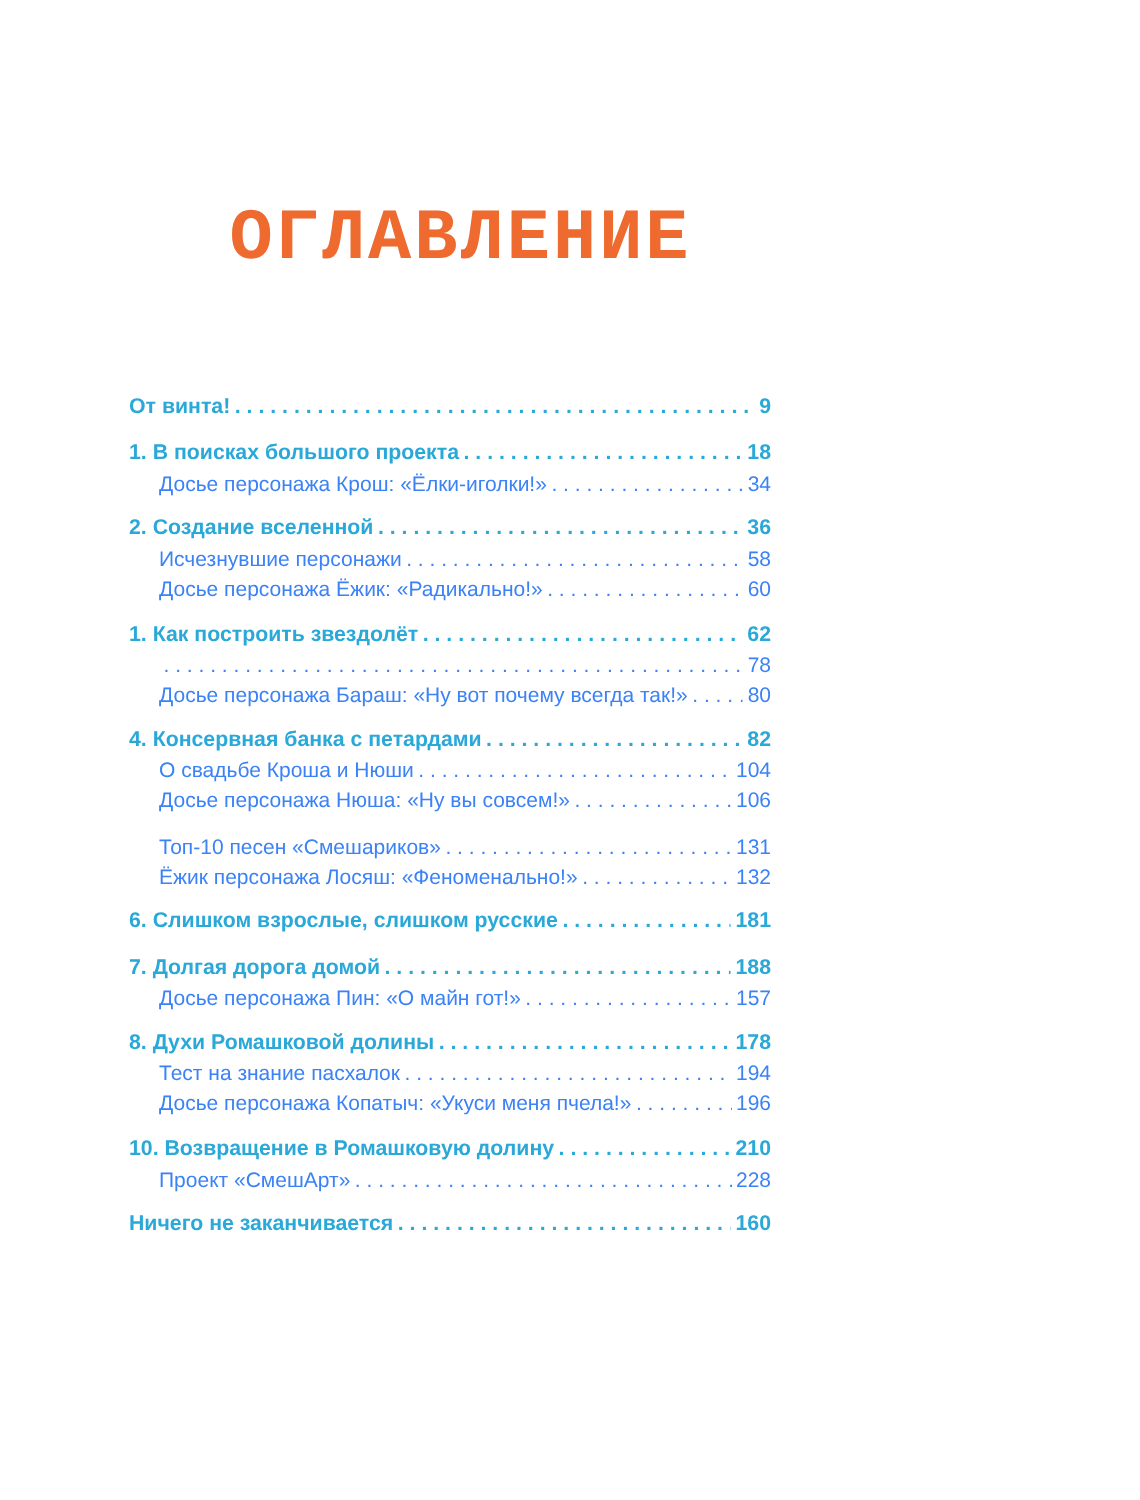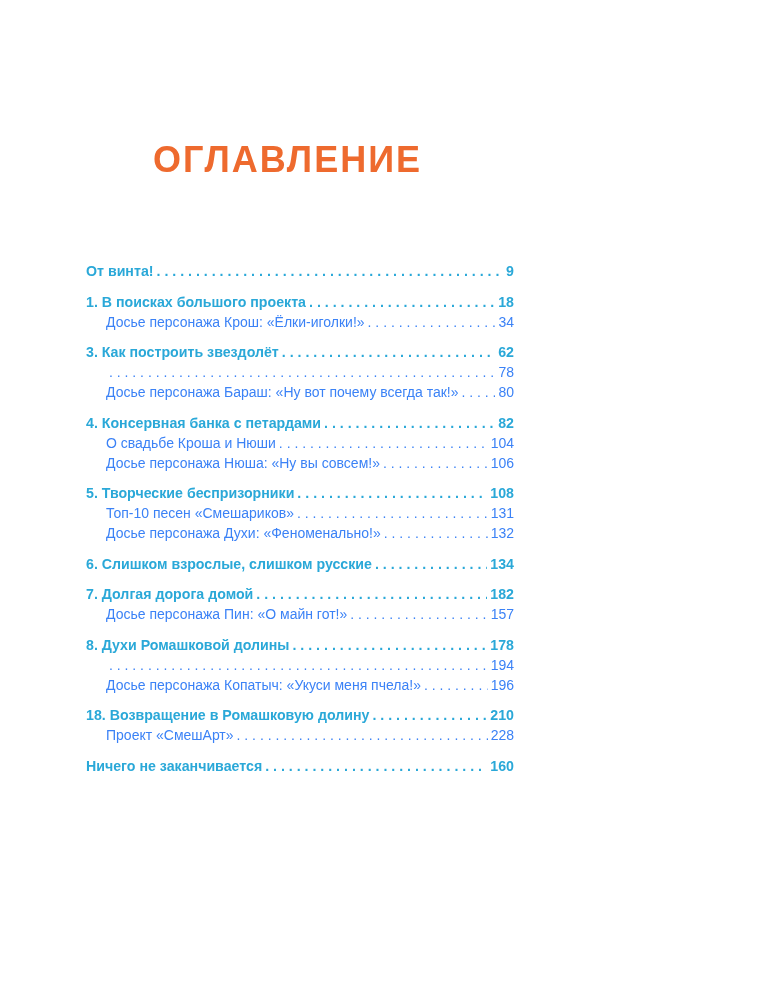--- a/index.html
+++ b/index.html
@@ -3,22 +3,22 @@
 <meta charset="utf-8">
 <style>
   html, body { margin: 0; padding: 0; }
   body {
     width: 760px; height: 1000px; background: #ffffff;
     position: relative; overflow: hidden;
     font-family: "Liberation Sans", sans-serif;
   }
   .title {
     position: absolute; left: 153px; top: 133px;
-    font-family: Liberation Sans, sans-serif;
-    font-weight: bold; font-size: 36px; letter-spacing: 2px;
+    font-family: Liberation Mono, monospace;
+    font-weight: bold; font-size: 48px; letter-spacing: 2px;
     color: #ee6a2e; line-height: 54px;
   }
   .toc {
     position: absolute; left: 86px; top: 261px; width: 428px;
   }
   .section { margin-bottom: 10.5px; }
   .row {
     display: flex; align-items: center; height: 20px; line-height: 20px;
     white-space: nowrap; overflow: hidden;
   }
@@ -56,24 +56,41 @@
       <span class="dots"></span>
       <span class="page">18</span>
     </div>
     <div class="row sub">
       <span class="label">Досье персонажа Крош: «Ёлки-иголки!»</span>
       <span class="dots"></span>
       <span class="page">34</span>
     </div>
   </div>
 
+  <div class="section">
+    <div class="row chapter">
+      <span class="label">2. Создание вселенной</span>
+      <span class="dots"></span>
+      <span class="page">36</span>
+    </div>
+    <div class="row sub">
+      <span class="label">Исчезнувшие персонажи</span>
+      <span class="dots"></span>
+      <span class="page">58</span>
+    </div>
+    <div class="row sub">
+      <span class="label">Досье персонажа Ёжик: «Радикально!»</span>
+      <span class="dots"></span>
+      <span class="page">60</span>
+    </div>
+  </div>
 
   <div class="section">
     <div class="row chapter">
-      <span class="label">3. Как построить звездолёт</span>
+      <span class="label">1. Как построить звездолёт</span>
       <span class="dots"></span>
       <span class="page">62</span>
     </div>
     <div class="row sub">
       <span class="dots"></span>
       <span class="page">78</span>
     </div>
     <div class="row sub">
       <span class="label">Досье персонажа Бараш: «Ну вот почему всегда так!»</span>
       <span class="dots"></span>
@@ -93,79 +110,75 @@
       <span class="page">104</span>
     </div>
     <div class="row sub">
       <span class="label">Досье персонажа Нюша: «Ну вы совсем!»</span>
       <span class="dots"></span>
       <span class="page">106</span>
     </div>
   </div>
 
   <div class="section">
-    <div class="row chapter">
-      <span class="label">5. Творческие беспризорники</span>
-      <span class="dots"></span>
-      <span class="page">108</span>
-    </div>
     <div class="row sub">
       <span class="label">Топ-10 песен «Смешариков»</span>
       <span class="dots"></span>
       <span class="page">131</span>
     </div>
     <div class="row sub">
-      <span class="label">Досье персонажа Духи: «Феноменально!»</span>
+      <span class="label">Ёжик персонажа Лосяш: «Феноменально!»</span>
       <span class="dots"></span>
       <span class="page">132</span>
     </div>
   </div>
 
   <div class="section">
     <div class="row chapter">
       <span class="label">6. Слишком взрослые, слишком русские</span>
       <span class="dots"></span>
-      <span class="page">134</span>
+      <span class="page">181</span>
     </div>
   </div>
 
   <div class="section">
     <div class="row chapter">
       <span class="label">7. Долгая дорога домой</span>
       <span class="dots"></span>
-      <span class="page">182</span>
+      <span class="page">188</span>
     </div>
     <div class="row sub">
       <span class="label">Досье персонажа Пин: «О майн гот!»</span>
       <span class="dots"></span>
       <span class="page">157</span>
     </div>
   </div>
 
   <div class="section">
     <div class="row chapter">
       <span class="label">8. Духи Ромашковой долины</span>
       <span class="dots"></span>
       <span class="page">178</span>
     </div>
     <div class="row sub">
+      <span class="label">Тест на знание пасхалок</span>
       <span class="dots"></span>
       <span class="page">194</span>
     </div>
     <div class="row sub">
       <span class="label">Досье персонажа Копатыч: «Укуси меня пчела!»</span>
       <span class="dots"></span>
       <span class="page">196</span>
     </div>
   </div>
 
 
   <div class="section">
     <div class="row chapter">
-      <span class="label">18. Возвращение в Ромашковую долину</span>
+      <span class="label">10. Возвращение в Ромашковую долину</span>
       <span class="dots"></span>
       <span class="page">210</span>
     </div>
     <div class="row sub">
       <span class="label">Проект «СмешАрт»</span>
       <span class="dots"></span>
       <span class="page">228</span>
     </div>
   </div>
 

